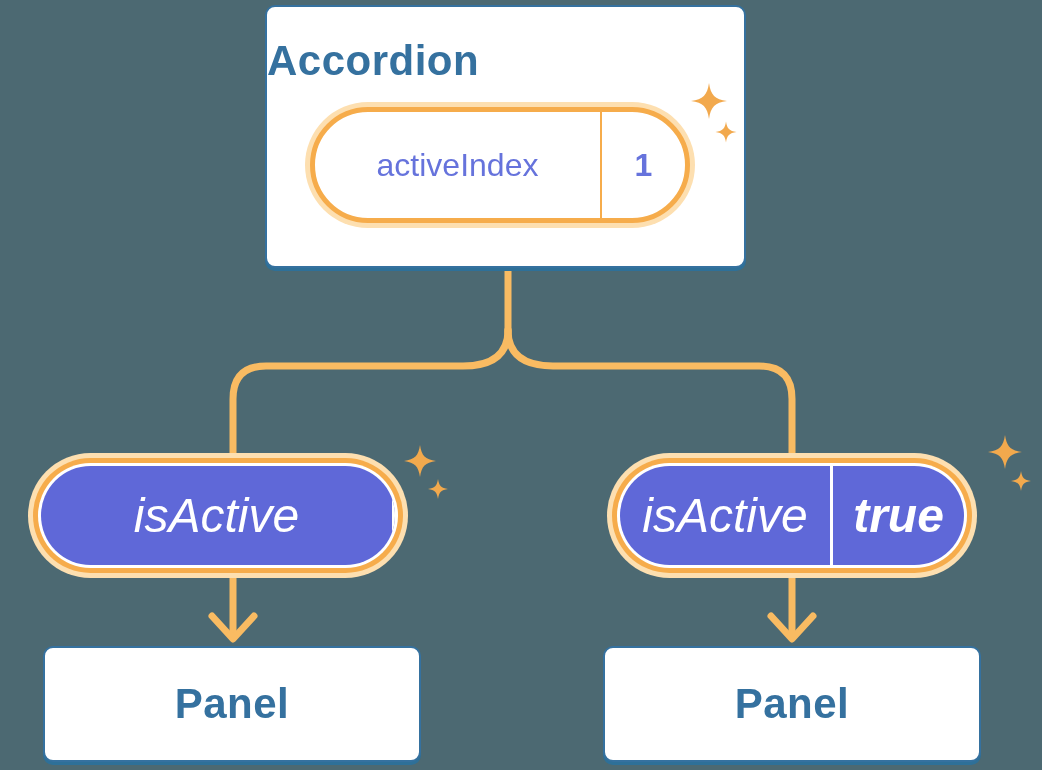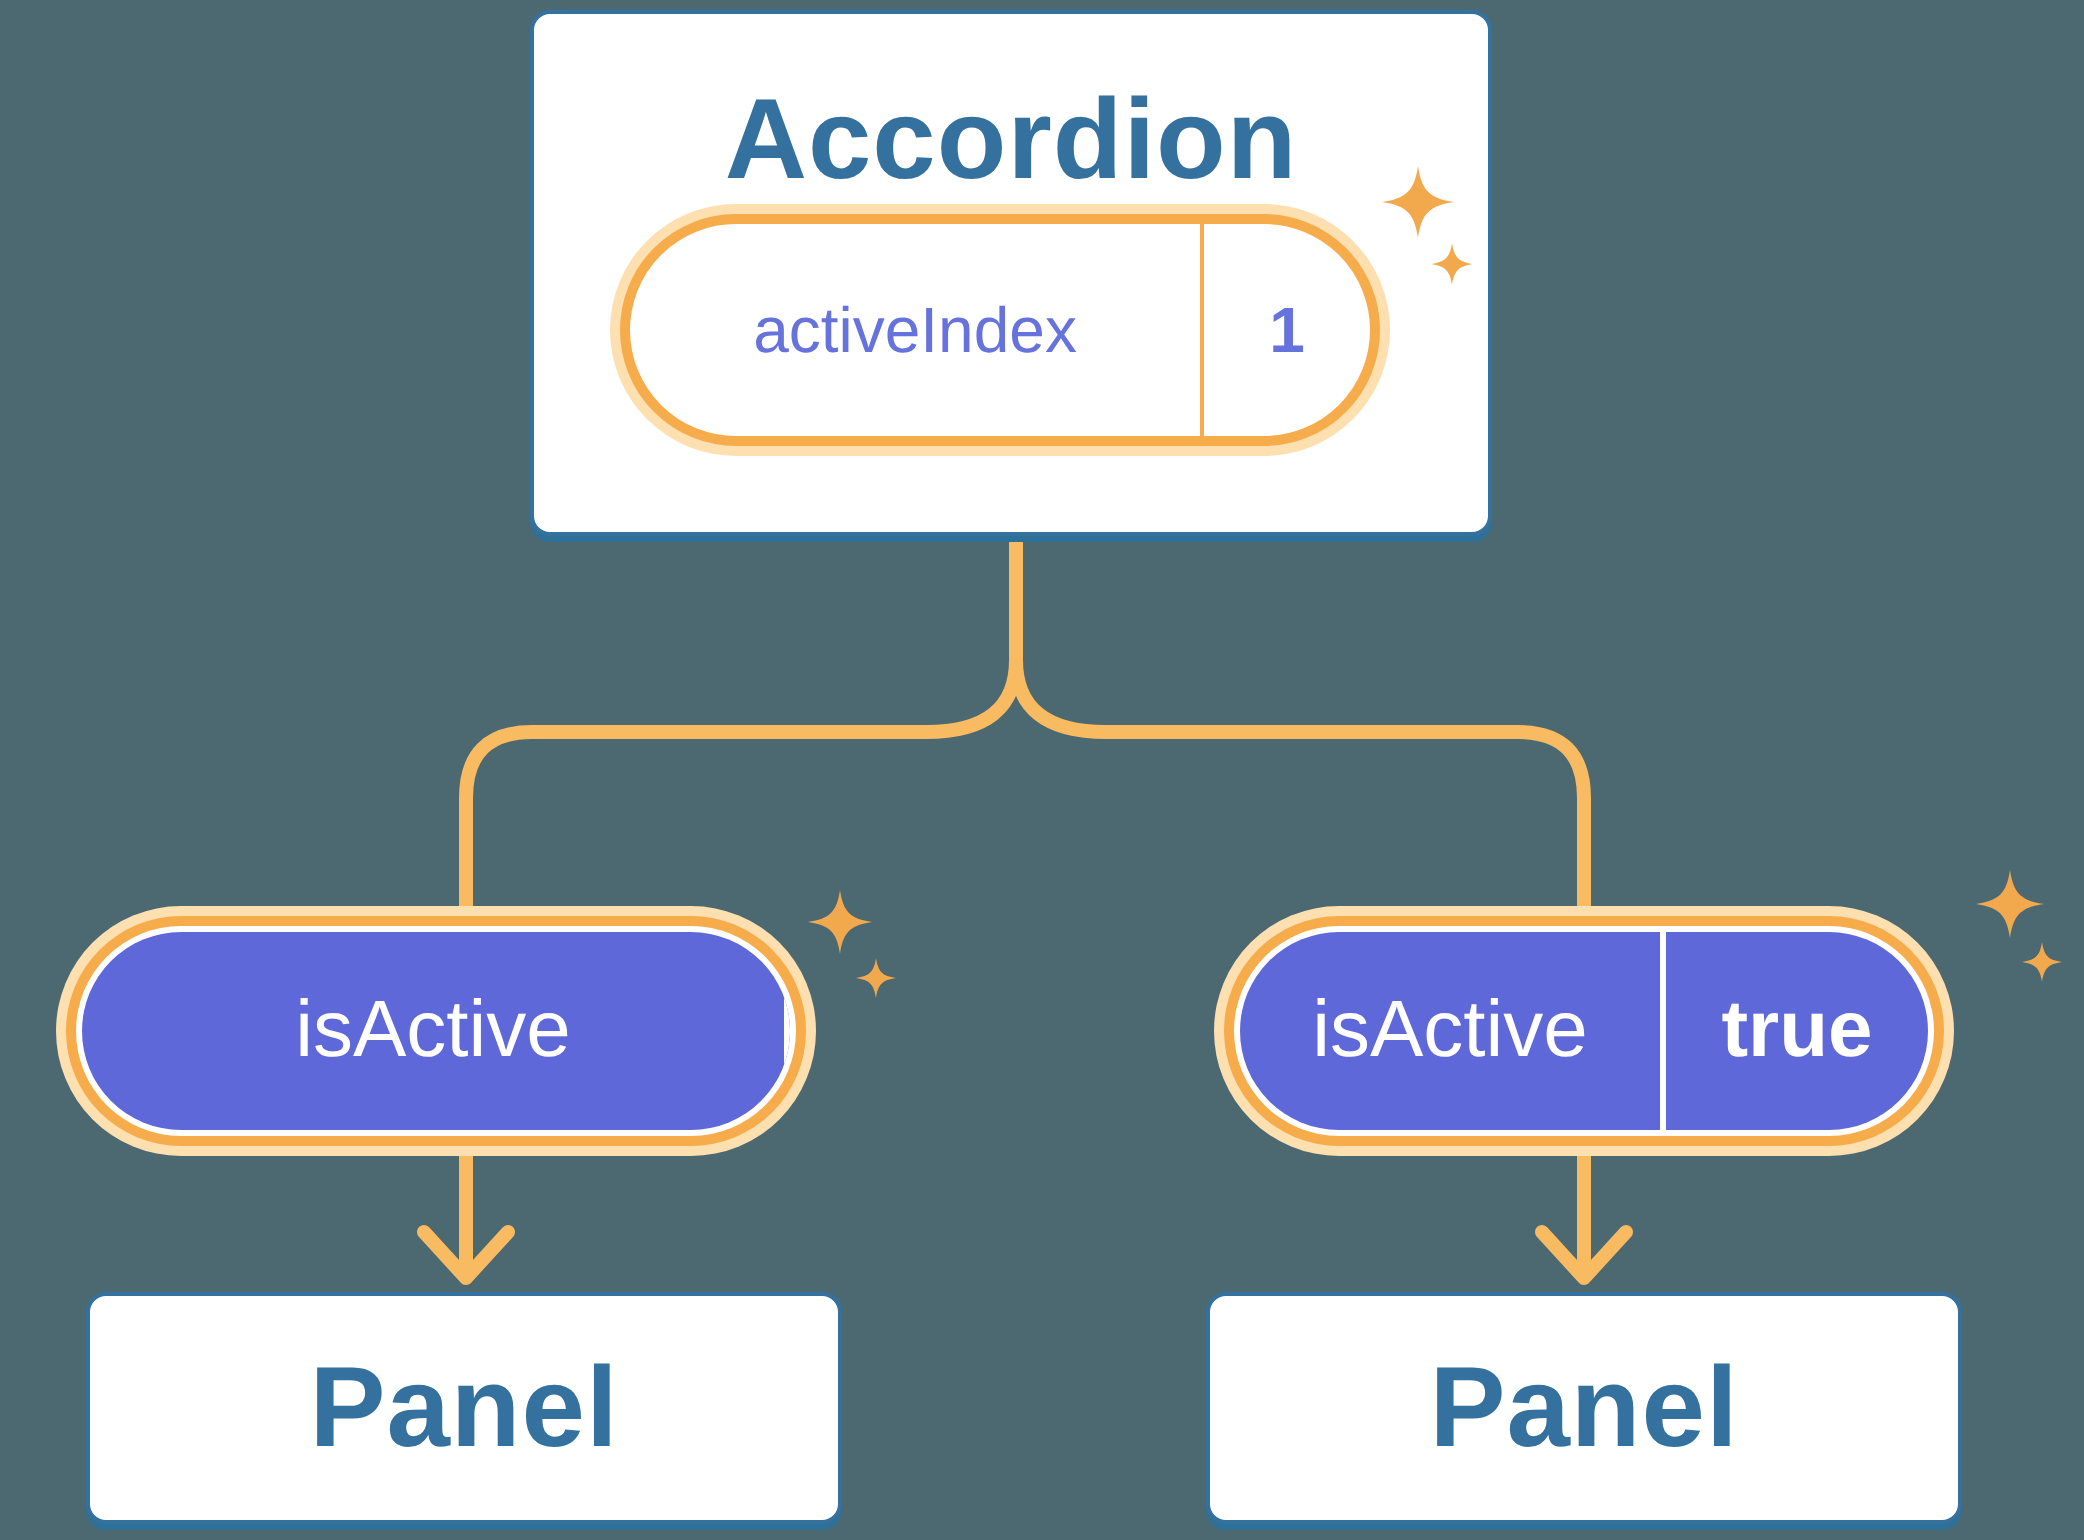--- a/index.html
+++ b/index.html
@@ -23,23 +23,23 @@
     position: absolute;
     box-sizing: border-box;
     background: var(--box-fill, #FFFFFF);
     border: 2px solid var(--box-border, #35719F);
     border-radius: 10px;
     box-shadow: 0 3px 0 var(--box-shadow-color, #2E7098);
     z-index: 2;
   }
   .node-title {
     color: var(--title-text, #35719F);
-    font-size: 57px;
+    font-size: 42px;
     font-weight: 600;
-    text-align: center;
+    text-align: left;
     letter-spacing: 0.5px;
   }
   .accordion-box { left: 265px; top: 5px; width: 481px; height: 263px; }
   .accordion-box .node-title { margin-top: 30px; }
   .panel-box { display: flex; align-items: center; justify-content: center; }
   .panel-box-left  { left: 43px;  top: 646px; width: 378px; height: 116px; }
   .panel-box-right { left: 603px; top: 646px; width: 378px; height: 116px; }
 
   
   .pill {
@@ -80,21 +80,21 @@
   }
   .prop-white {
     box-sizing: border-box; width: 100%; height: 100%;
     background: #FFFFFF; border-radius: 999px; padding: 3px;
   }
   .prop-purple {
     box-sizing: border-box; width: 100%; height: 100%;
     background: var(--prop-fill, #5F68D8);
     border-radius: 999px; display: flex; overflow: hidden;
   }
-  .prop-purple .cell { color: var(--prop-text, #FFFFFF); font-size: 40px; }
+  .prop-purple .cell { color: var(--prop-text, #FFFFFF); font-size: 48px; font-style: italic; }
   .prop-purple .label { flex: 1; }
   .prop-divider { width: 3px; background: #FFFFFF; }
   .prop-pill-left  .value { width: 147px; font-weight: 700; }
   .prop-pill-right .value { width: 131px; font-weight: 700; }
 </style>
 </head>
 <body>
 
 <div class="canvas">
 

